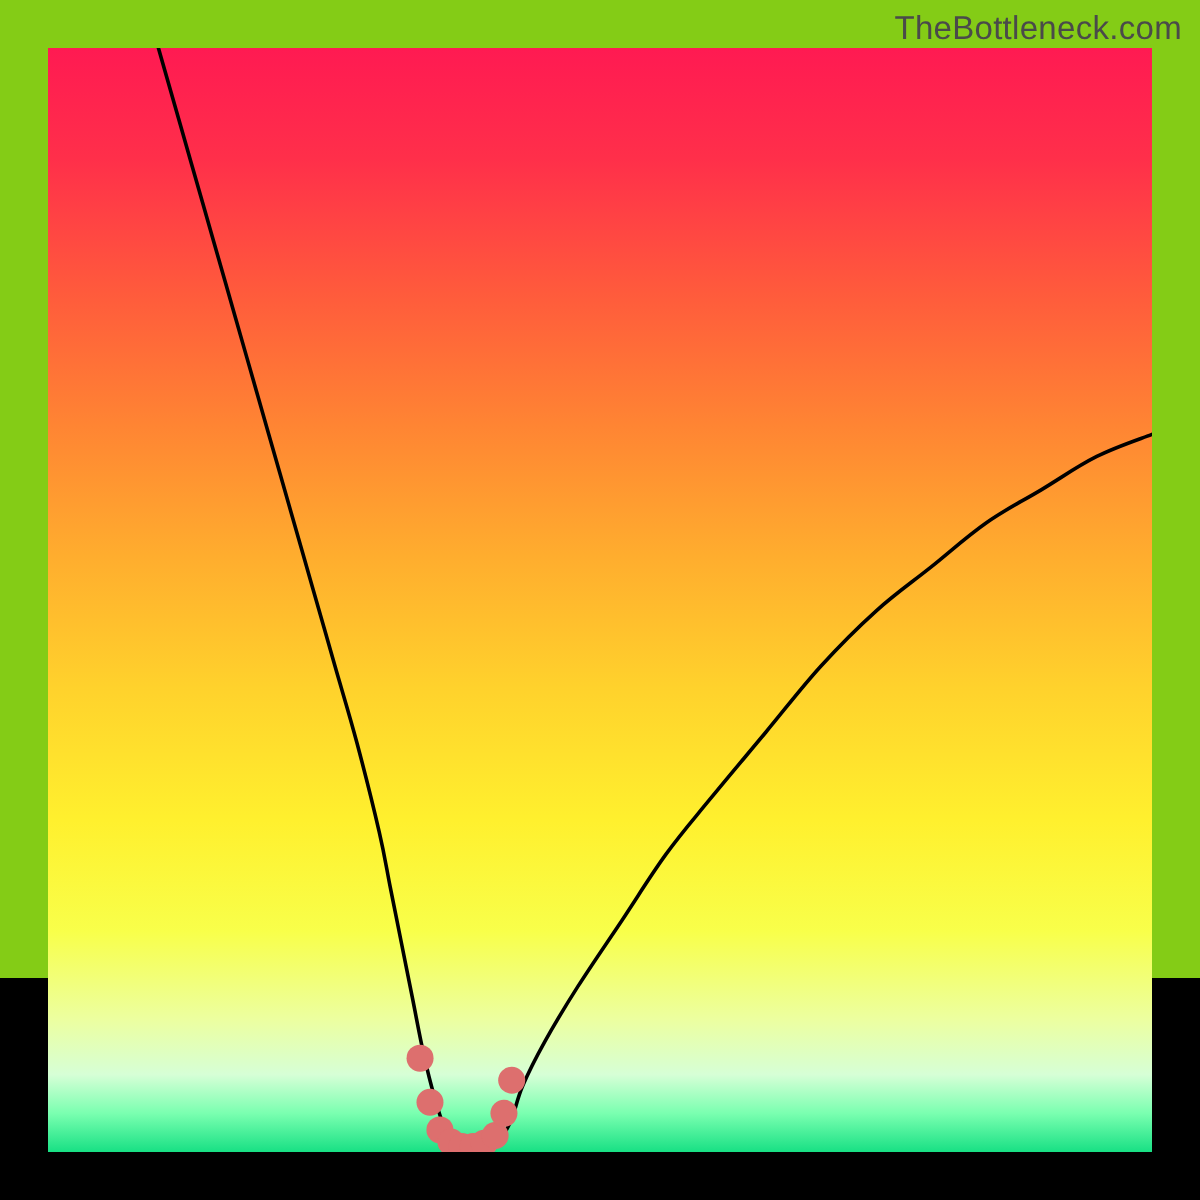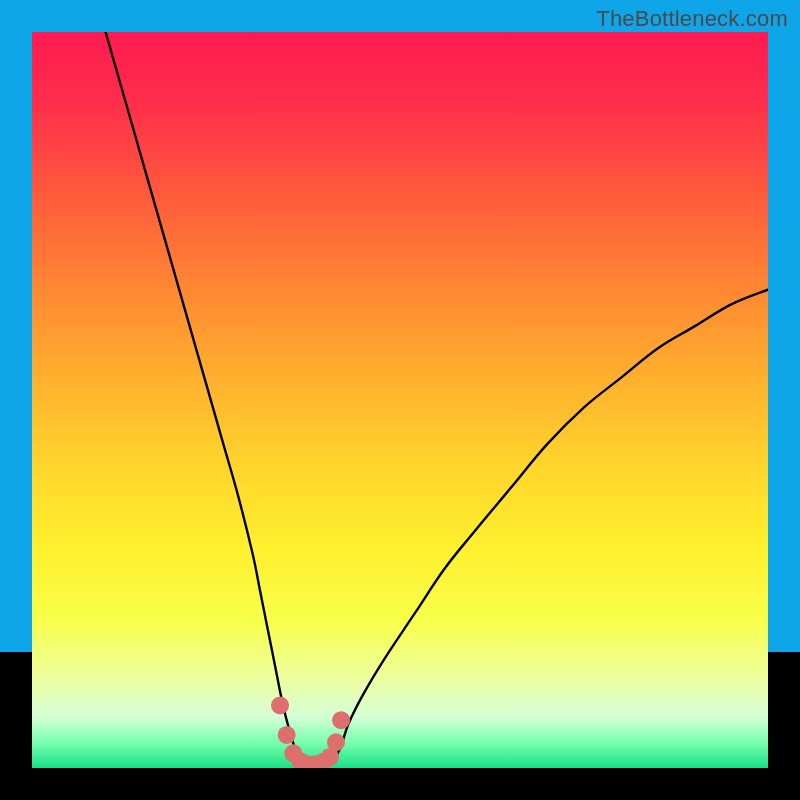--- a/index.html
+++ b/index.html
@@ -10,21 +10,21 @@
     background: #000;
     overflow: hidden;
     font-family: Arial, Helvetica, sans-serif;
   }
   .frame {
     position: absolute;
     top: 0;
     left: 0;
     width: 800px;
     height: 652px;
-    background: #0ea5e9;
+    background: #84cc16;
   }
   .plot {
     position: absolute;
     top: 32px;
     left: 32px;
     width: 736px;
     height: 736px;
     overflow: hidden;
   }
   .watermark {

